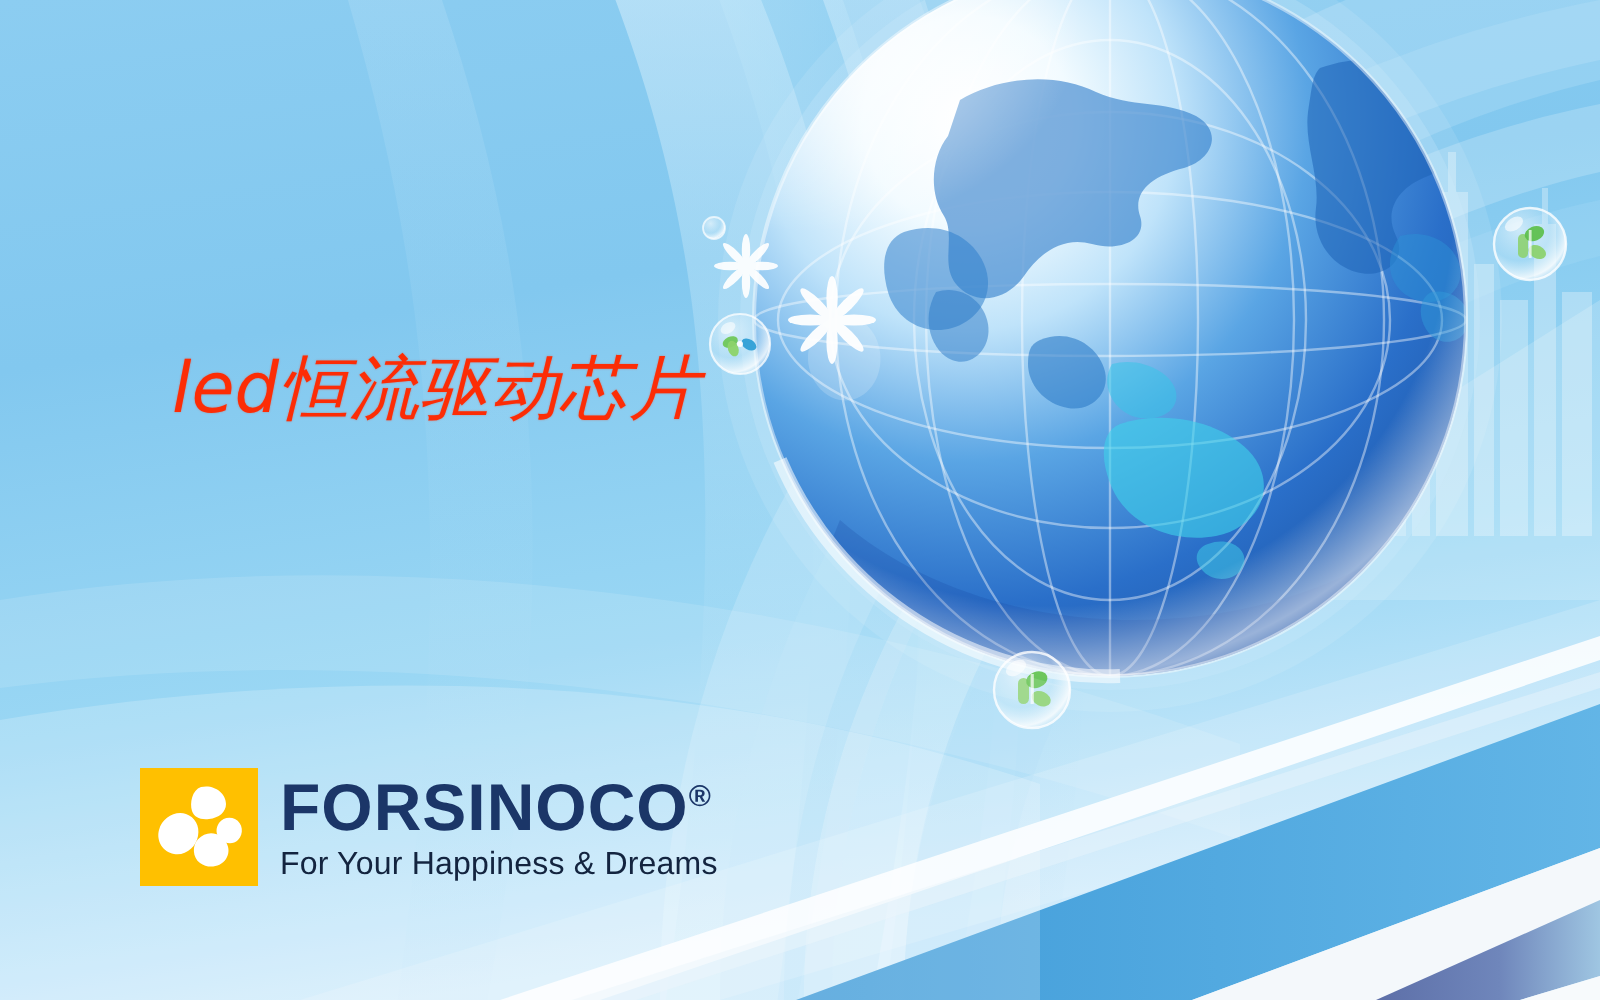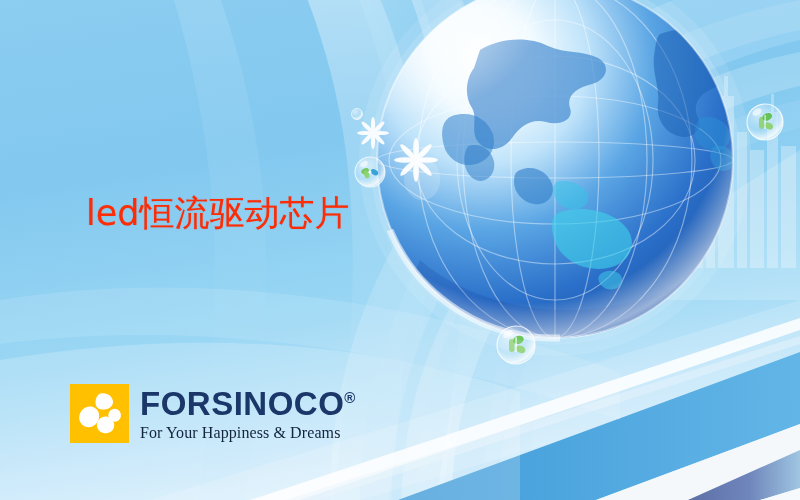--- a/index.html
+++ b/index.html
@@ -25,23 +25,24 @@
     inset: 0;
     width: 800px;
     height: 500px;
     pointer-events: none;
   }
 
   
   .headline {
     position: absolute;
     left: 86px;
-    top: 183px;
+    top: 165px;
     width: 420px;
     z-index: 40;
+    font-style: italic;
   }
   .headline .line {
     color: #fc2d06;
     font-size: 35px;
     line-height: 60px;
     font-family: "DejaVu Sans", "Liberation Sans", sans-serif;
     white-space: nowrap;
     text-shadow: 0 0 1px rgba(252,45,6,0.45);
   }
   .headline .line.indent {
@@ -81,21 +82,21 @@
     font-size: 15px;
     vertical-align: super;
     line-height: 0;
   }
   .logo-tagline {
     color: #13243f;
     font-size: 16px;
     line-height: 20px;
     margin-top: 3px;
     letter-spacing: 0.1px;
-    font-family: Liberation Serif, serif;
+    font-family: Liberation Sans, sans-serif;
     white-space: nowrap;
   }
 </style>
 </head>
 <body>
 
 <div id="banner">
 
   <svg class="art" viewBox="0 0 800 500">
     <defs>

